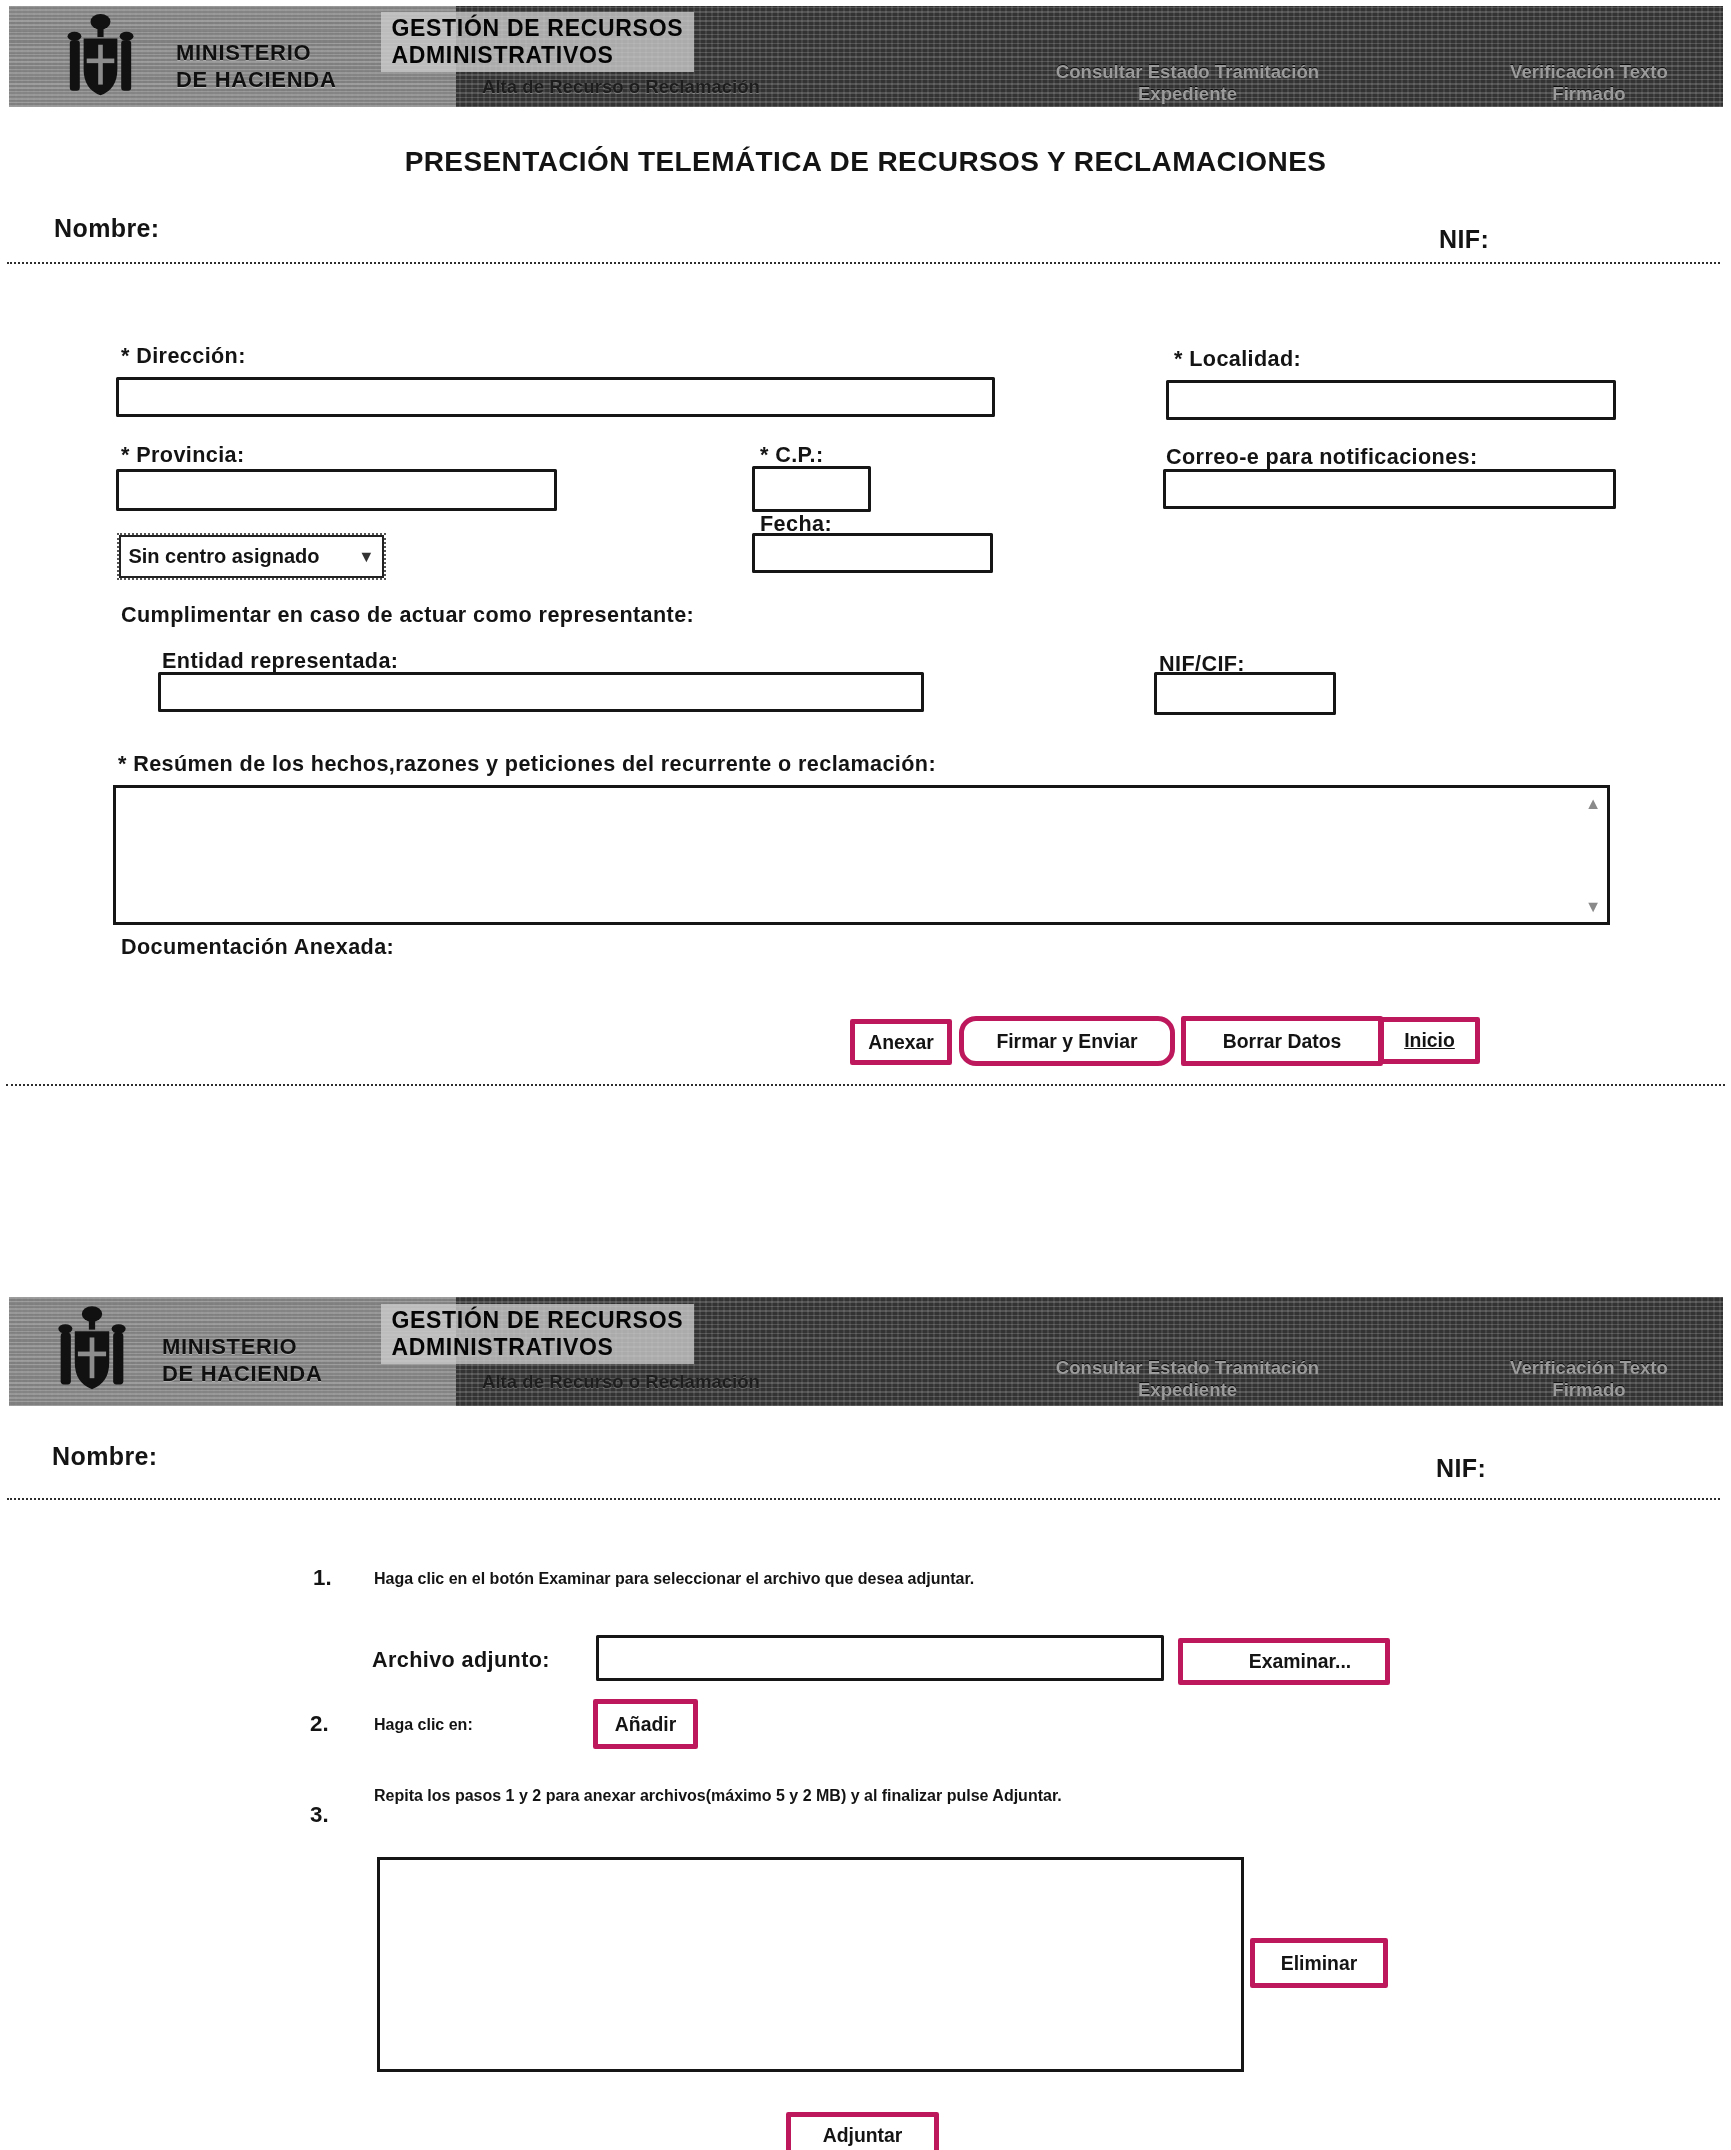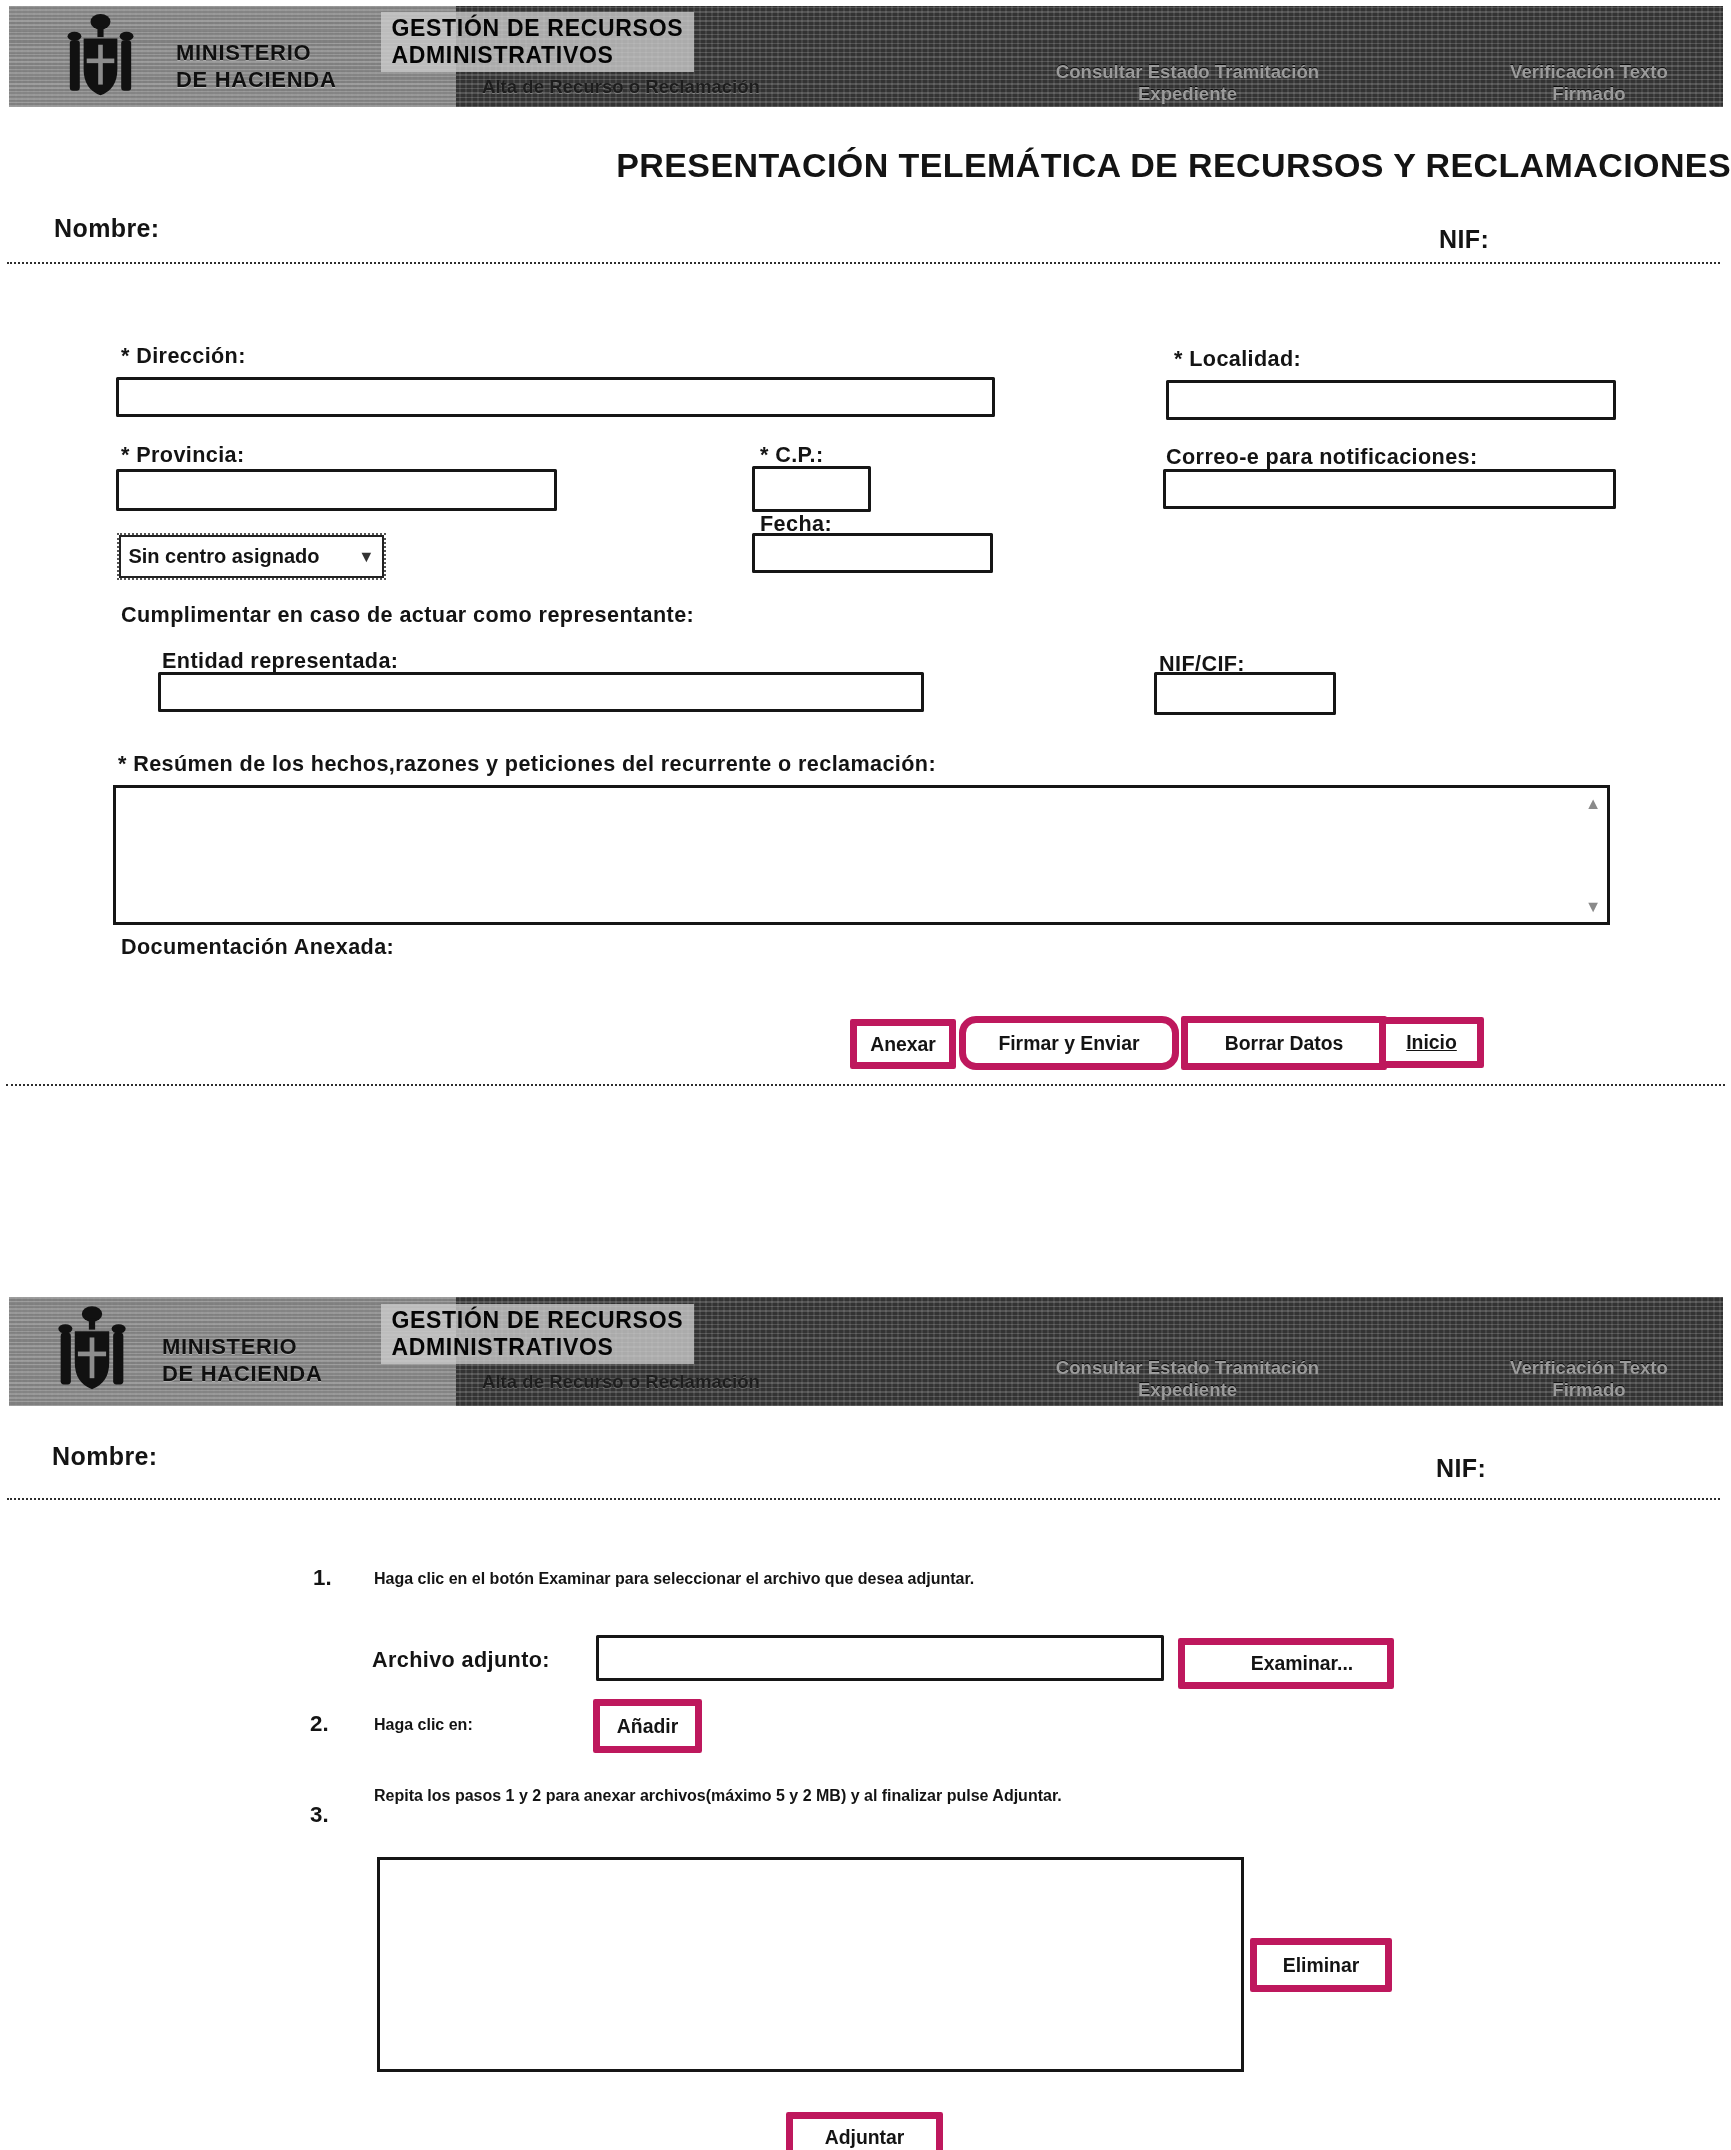--- a/index.html
+++ b/index.html
@@ -31,25 +31,25 @@
   .navitem{position:absolute;font-weight:700;font-size:18.6px;line-height:21.6px;text-align:center;
     color:#9b9b9b;text-shadow:0 -0.7px 0 rgba(0,0,0,.8);cursor:pointer;}
   .nav-alta{left:411px;top:70px;width:402px;color:#1d1d1d;text-shadow:0 0.7px 0 rgba(255,255,255,.22);}
   .nav-consultar{left:940px;top:55px;width:477px;}
   .nav-verificacion{left:1446px;top:55px;width:268px;}
 
   
   .lbl{position:absolute;font-weight:700;font-size:21.6px;color:#141414;letter-spacing:0.4px;white-space:nowrap;}
   .big{font-size:25px;}
   .tb{position:absolute;background:#fff;border:3px solid #161616;border-radius:1.5px;}
-  .btn{position:absolute;background:#fff;border:7px solid #be185d;border-radius:2.2px;
+  .btn{position:absolute;background:#fff;border:5px solid #be185d;border-radius:2.2px;
     display:flex;align-items:center;justify-content:center;
     font-weight:700;font-size:19.4px;color:#141414;cursor:pointer;white-space:nowrap;}
   .dotrule{position:absolute;height:0;border-top:2.2px dotted #2d2d2d;}
-  .pagetitle{position:absolute;left:0;width:1731px;text-align:right;font-weight:700;font-size:34px;letter-spacing:0.4px;}
+  .pagetitle{position:absolute;left:0;width:1731px;text-align:center;font-weight:700;font-size:28px;letter-spacing:0.4px;}
 
   .selectbox{position:absolute;background:#fff;border:2.2px solid #222;outline:2.2px dotted #555;
     display:flex;align-items:center;justify-content:space-between;padding:0 7.4px;
     font-weight:700;font-size:20px;color:#141414;cursor:pointer;}
   .selectbox .arrow{font-size:16.4px;color:#333;margin-left:9px;}
 
   .bigtextarea{position:absolute;background:#fff;border:3px solid #161616;}
   .scrollcol{position:absolute;right:1.5px;top:1.5px;bottom:1.5px;width:25px;
     display:flex;flex-direction:column;justify-content:space-between;align-items:center;
     font-size:16.4px;color:#8a8a8a;padding:4.5px 0;}

